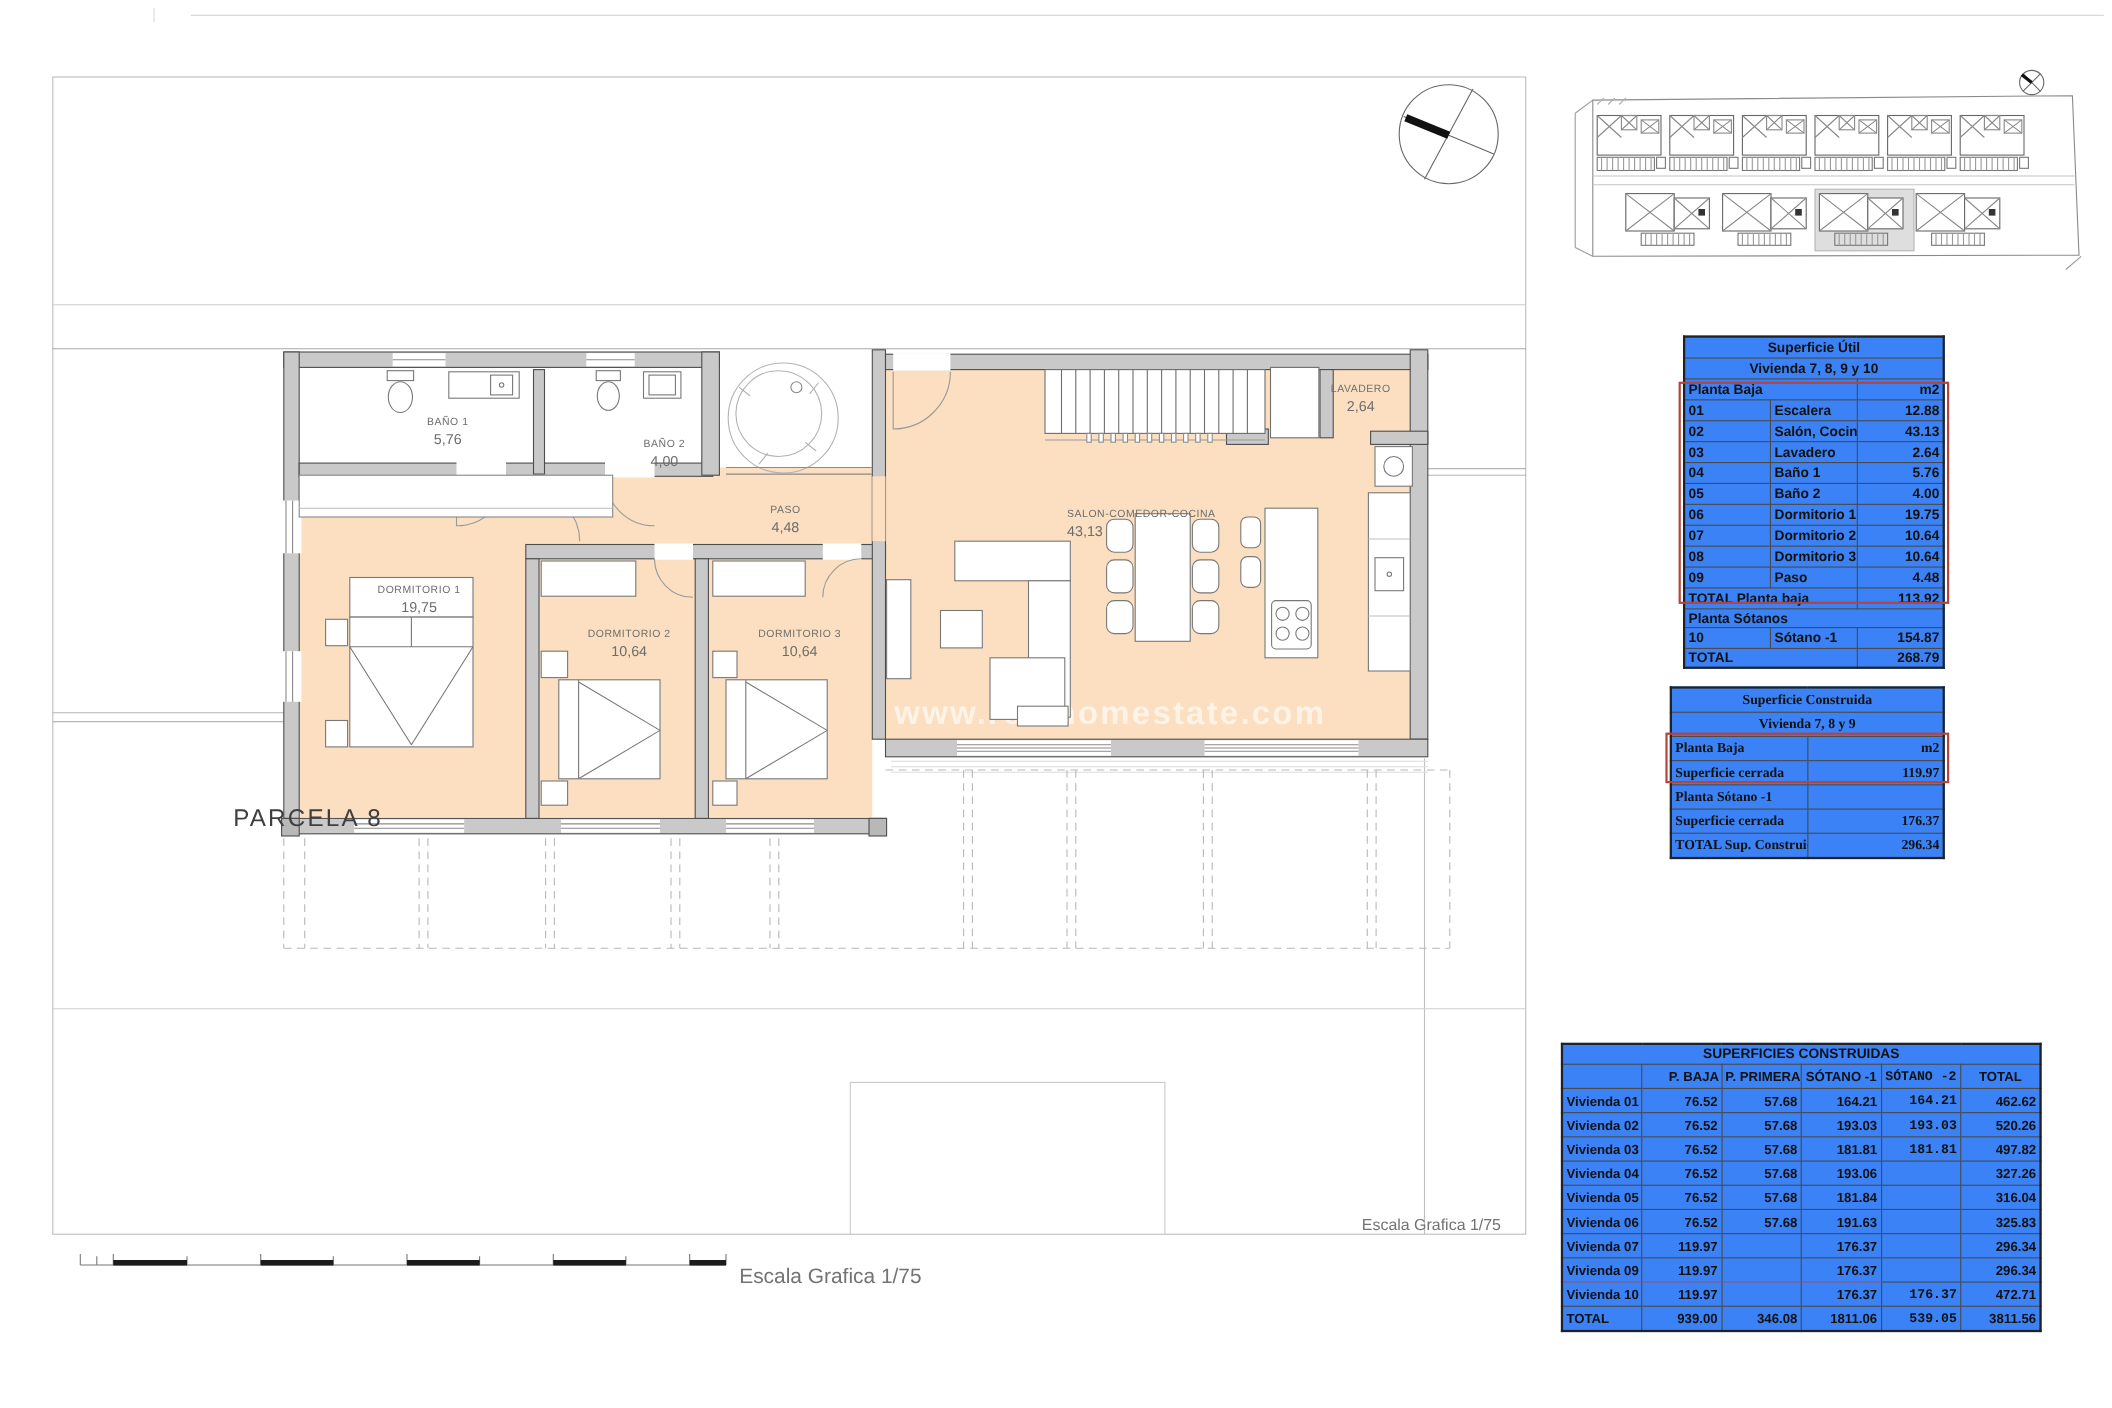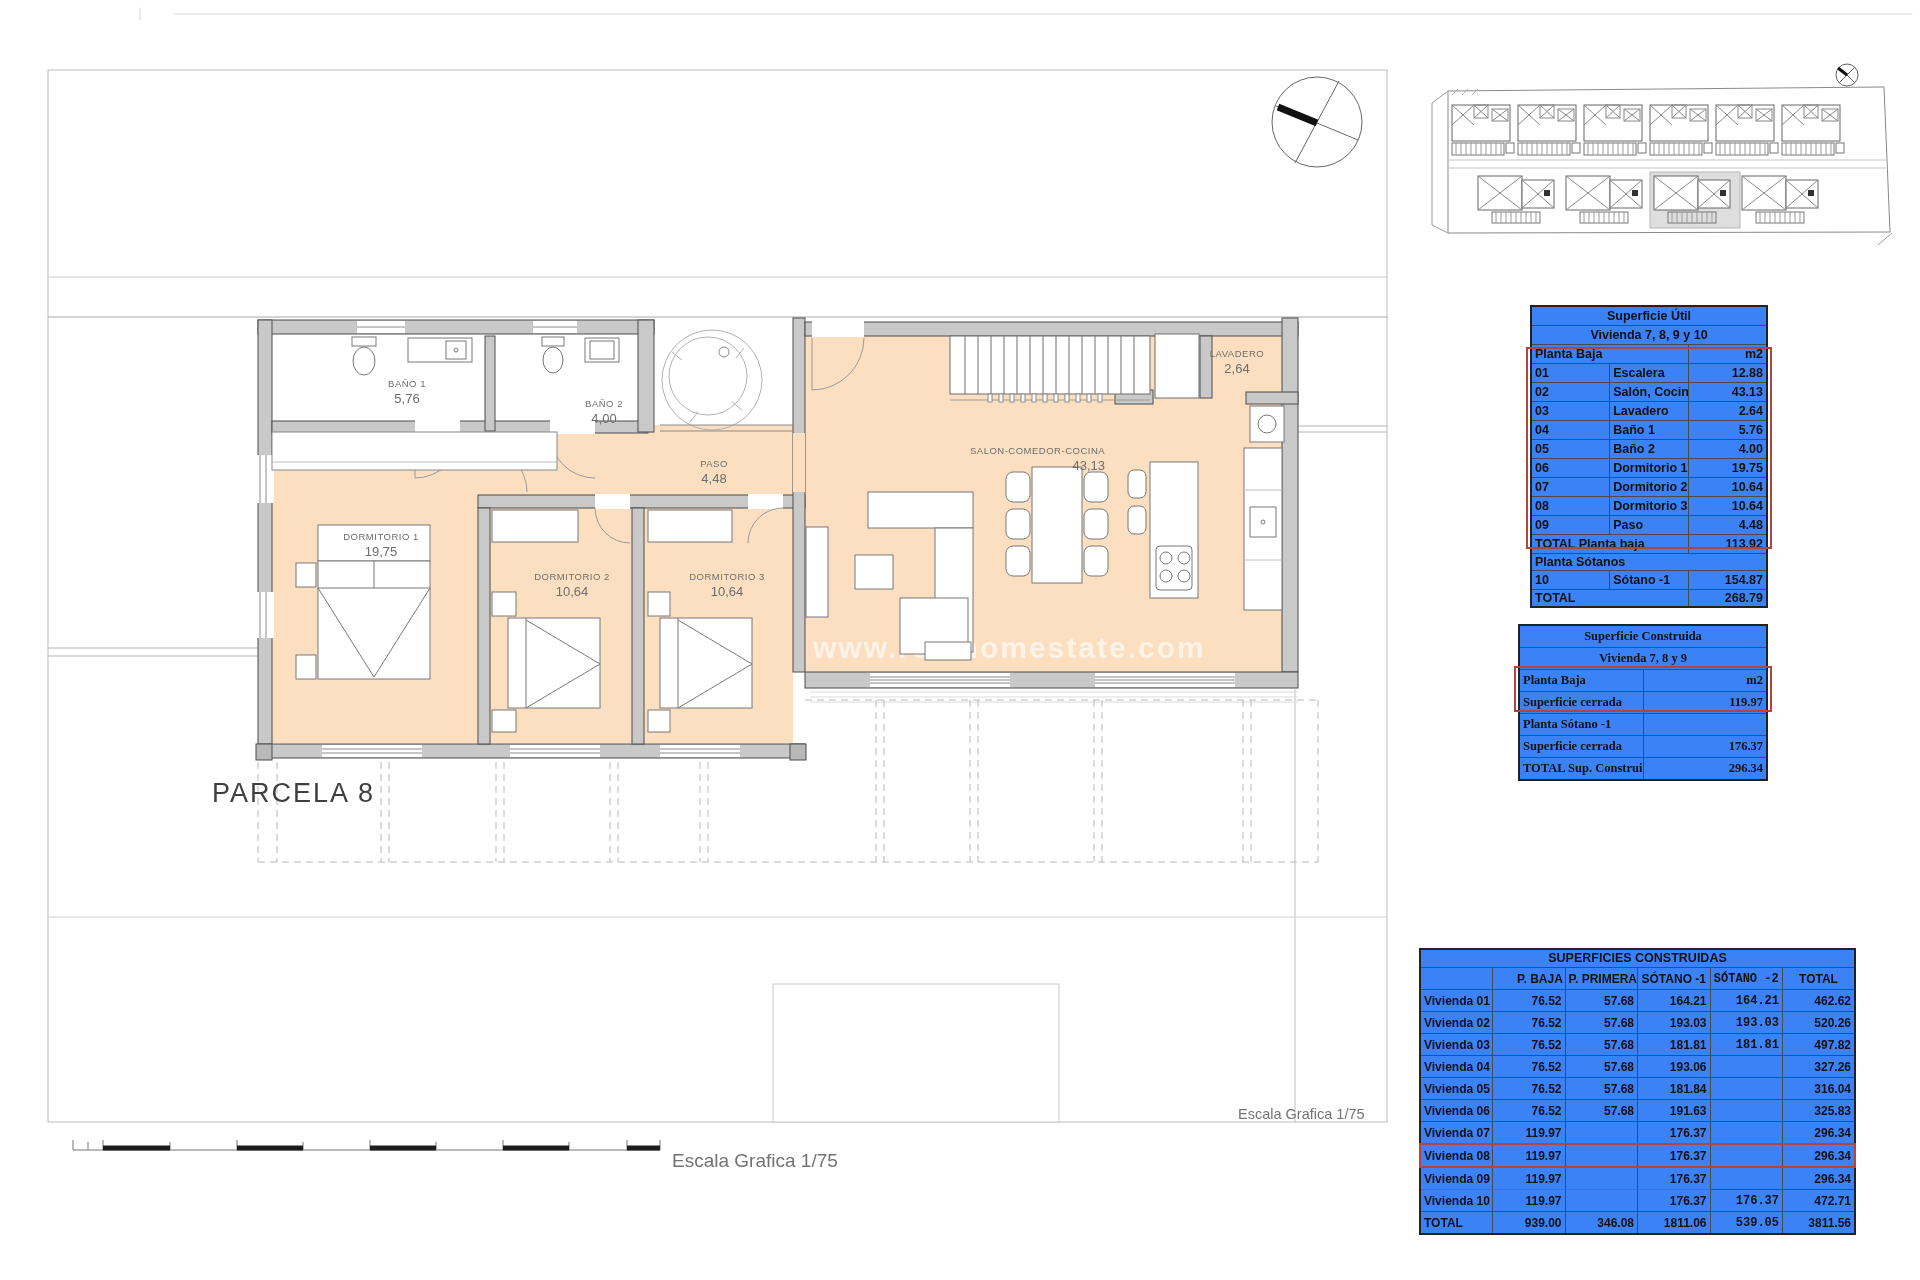--- a/index.html
+++ b/index.html
@@ -4,22 +4,22 @@
 <style>
   html,body{margin:0;padding:0;background:#ffffff;}
   body{width:1920px;height:1280px;position:relative;overflow:hidden;
        font-family:"Liberation Sans", sans-serif;color:#1a1a1a;}
   svg{position:absolute;left:0;top:0;}
   
   .room-label{position:absolute;transform:translate(-50%,-50%);text-align:center;
               color:#6d6d6d;line-height:1;white-space:nowrap;}
   .room-label .rn{font-size:9.5px;letter-spacing:.5px;}
   .room-label .ra{font-size:13px;margin-top:3px;}
-  .room-label.la{transform:translate(0,-50%);text-align:right;}
-  .parcel{position:absolute;left:212px;top:778px;font-size:27px;letter-spacing:2px;
+  .room-label.la{transform:translate(0,-50%);text-align:left;margin-top:17px;}
+  .parcel{position:absolute;left:212px;top:731px;font-size:22px;letter-spacing:2px;
           color:#3f3f3f;font-weight:400;}
   .scale-note{position:absolute;color:#737373;white-space:nowrap;}
   #scale-note-bottom{left:672px;top:1150px;font-size:19px;}
   #scale-note-plan{left:1238px;top:1106px;font-size:14.5px;}
   
   text.wm{font-family:"Liberation Sans",sans-serif;font-weight:700;font-size:30px;
           fill:rgba(255,255,255,.62);letter-spacing:2px;}
   
   .tablebox{position:absolute;background:#3b82f6;}
   table{border-collapse:collapse;table-layout:fixed;width:100%;}
@@ -545,28 +545,20 @@
           <td class="c5">325.83</td>
         </tr>
         <tr>
           <td class="c0">Vivienda 07</td>
           <td class="c1">119.97</td>
           <td class="c2"></td>
           <td class="c3">176.37</td>
           <td class="c4"></td>
           <td class="c5">296.34</td>
         </tr>
-        <tr class="highlight">
-          <td class="c0">Vivienda 08</td>
-          <td class="c1">119.97</td>
-          <td class="c2"></td>
-          <td class="c3">176.37</td>
-          <td class="c4"></td>
-          <td class="c5">296.34</td>
-        </tr>
         <tr class="partial-red">
           <td class="c0">Vivienda 09</td>
           <td class="c1">119.97</td>
           <td class="c2"></td>
           <td class="c3">176.37</td>
           <td class="c4"></td>
           <td class="c5">296.34</td>
         </tr>
         <tr>
           <td class="c0">Vivienda 10</td>

